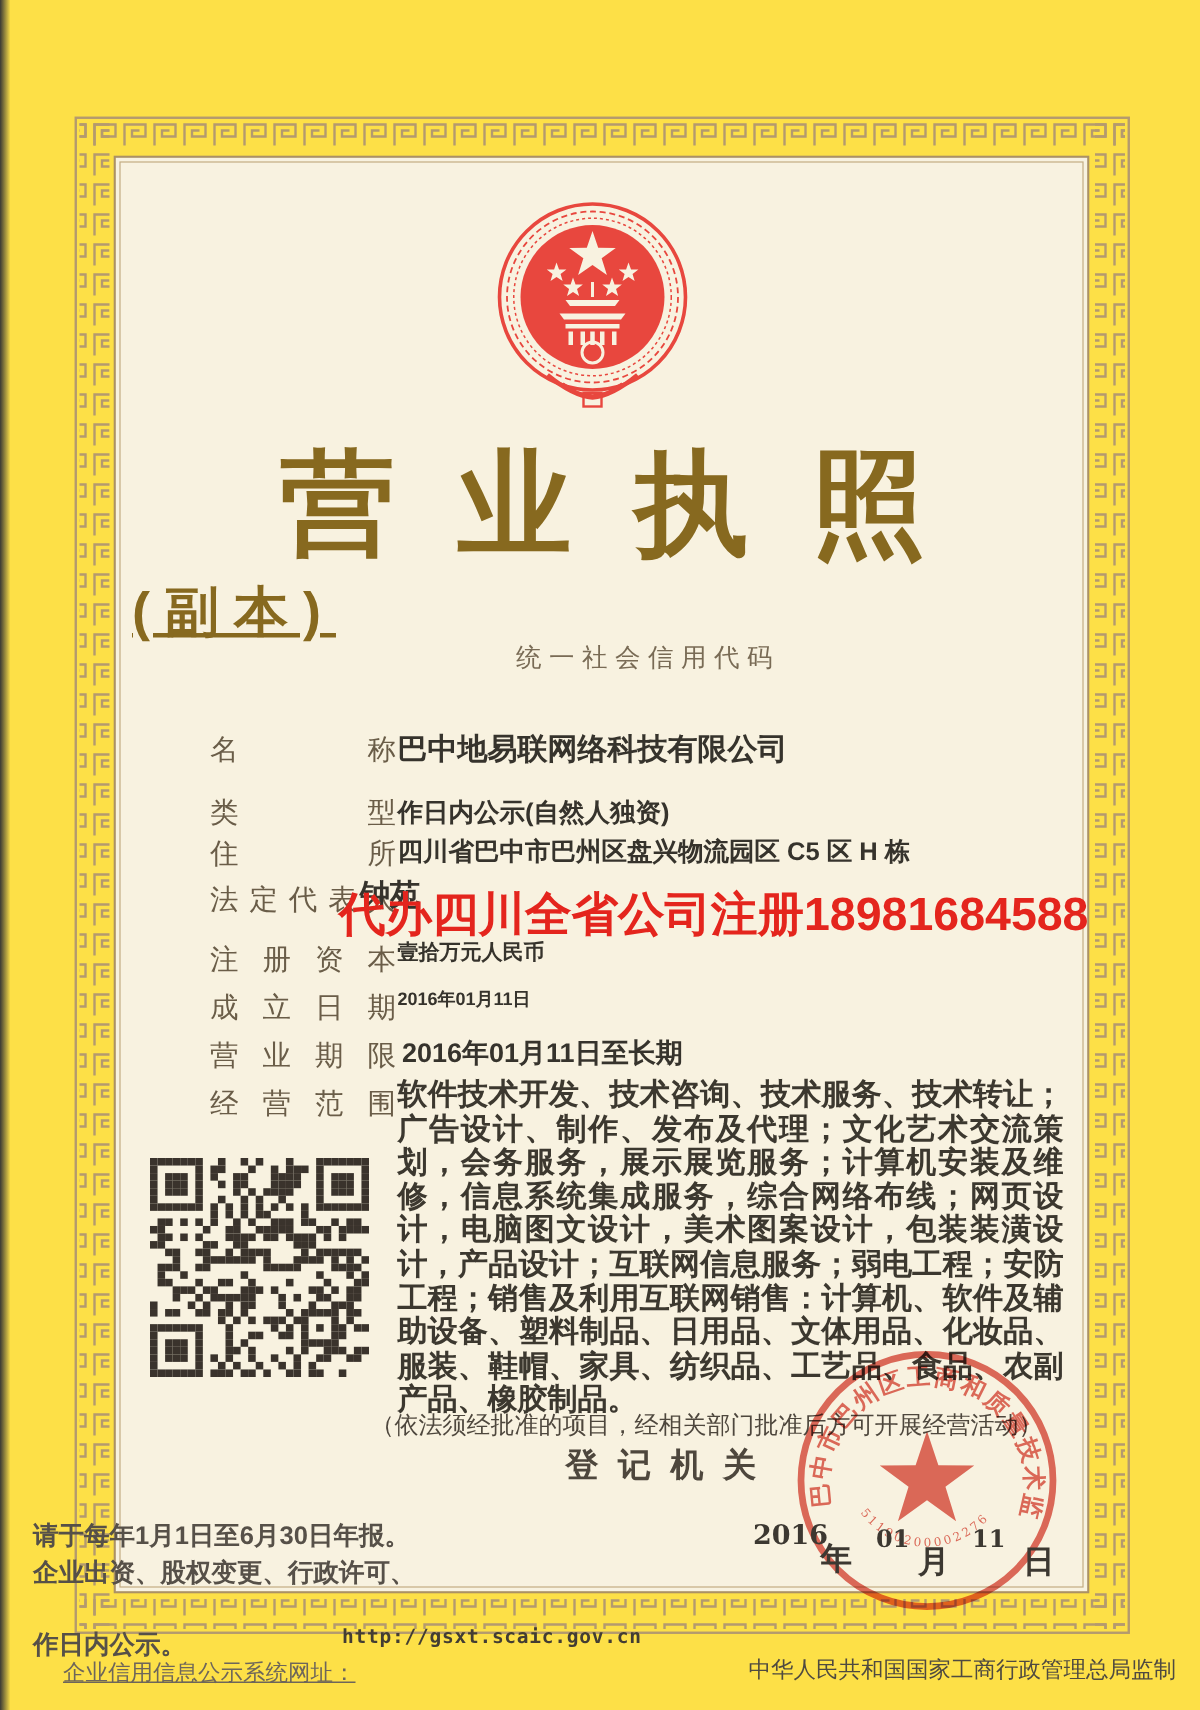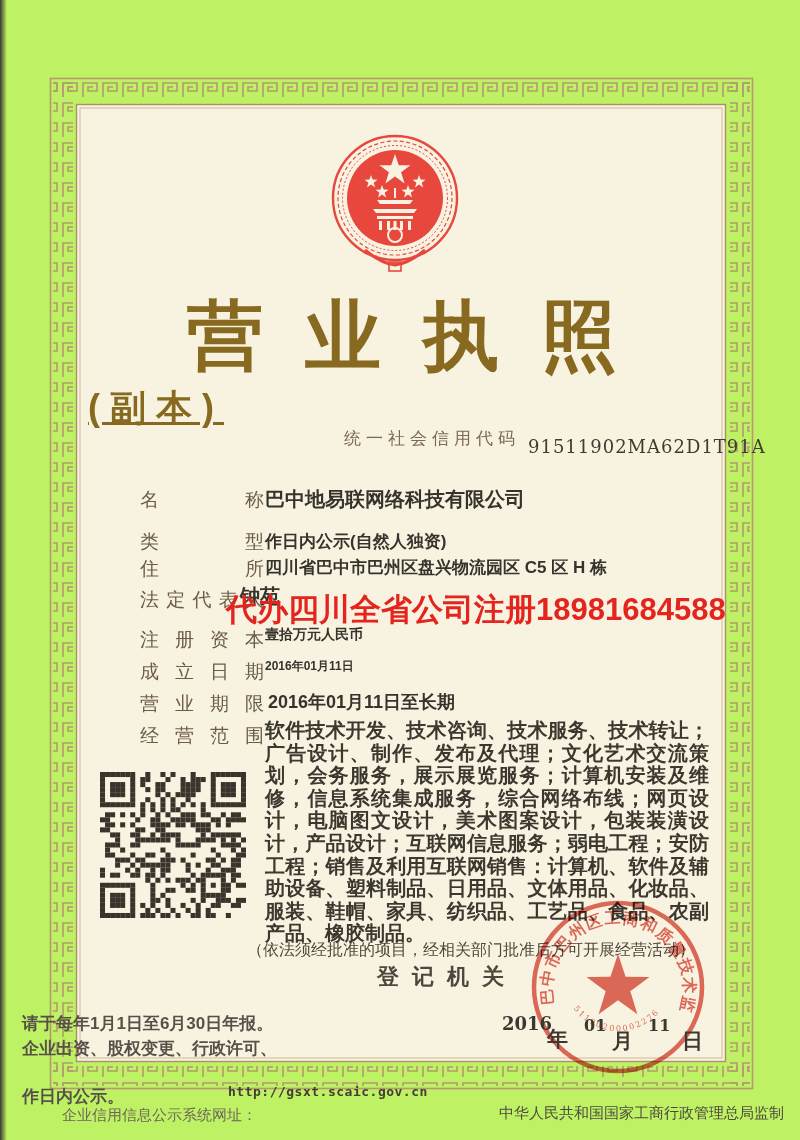--- a/index.html
+++ b/index.html
@@ -1,19 +1,19 @@
 <!DOCTYPE html>
 <html><head>
 <meta charset="utf-8">
 <style>
   * { margin:0; padding:0; box-sizing:border-box; }
   html,body { background:#e9e9e7; }
   #page {
     position:relative; width:800px; height:1140px;
-    background:#bef264; overflow:hidden;
+    background:#fde047; overflow:hidden;
     font-family:"Liberation Sans","DejaVu Sans",sans-serif;
   }
   .abs { position:absolute; }
   
   #scan-edge { left:0; top:0; width:7px; height:1140px;
     background:linear-gradient(to right,#3a3834,rgba(58,56,52,0)); }
   
   #title { left:78px; top:286px; width:648px; text-align:center;
     font-size:76px; font-weight:900; color:#87691f; letter-spacing:42px;
     padding-left:42px; white-space:nowrap;
@@ -61,22 +61,22 @@
   #d-mc    { left:612px; top:1027px; font-size:21px; }
   #d-day   { left:648px; top:1016px; font-size:16px; font-family:"DejaVu Serif",serif; }
   #d-dc    { left:682px; top:1027px; font-size:21px; }
   
   .report-line { left:22px; font-size:17px; font-weight:700; color:#565048;
     white-space:nowrap; z-index:15; }
   #rl0 { top:1012px; } #rl1 { top:1037px; } #rl2 { top:1061px; } #rl3 { top:1085px; }
   #url { left:228px; top:1084px; font-size:13px; font-weight:700; z-index:15;
     color:#433d33; font-family:"DejaVu Sans Mono","Liberation Mono",monospace;
     letter-spacing:0.5px; }
-  #site-label { left:62px; top:1106px; font-size:15px; color:#6e665a;
-    font-family:"Liberation Serif","DejaVu Serif",serif; }
+  #site-label { left:42px; top:1106px; font-size:15px; color:#6e665a;
+    font-family:"Liberation Serif","DejaVu Serif",serif;text-decoration:underline; }
   #issuer { left:499px; top:1104px; font-size:15px; color:#4f4a40;
     font-family:"Liberation Serif","DejaVu Serif",serif; }
   svg { display:block; }
 </style>
 </head>
 <body>
 
 <div id="page">
 
   <svg class="abs" id="border-frame" width="800" height="1140" viewBox="0 0 800 1140" style="left:0;top:0;">
@@ -122,21 +122,20 @@
       <rect x="66.5" y="89" width="3" height="9"></rect>
       <rect x="73" y="89" width="3" height="9"></rect>
       <rect x="81" y="89" width="3" height="9"></rect>
       <circle cx="68" cy="103" r="7" fill="none" stroke="#f8f2e0" stroke-width="2"></circle>
     </g>
   </svg>
 
   <div class="abs" id="title">营业执照</div>
   <div class="abs" id="subtitle">(副本)</div>
   <div class="abs" id="credit-label">统一社会信用代码</div>
-  <div class="abs" id="credit-code">91511902MA62D1T91A</div>
 
   <div class="abs flabel spread" id="row-name-l">
       <span>名</span>
       <span>称</span>
     </div>
   <div class="abs fvalue" id="row-name-v">巴中地易联网络科技有限公司</div>
 
   <div class="abs flabel spread" id="row-type-l">
       <span>类</span>
       <span>型</span>

